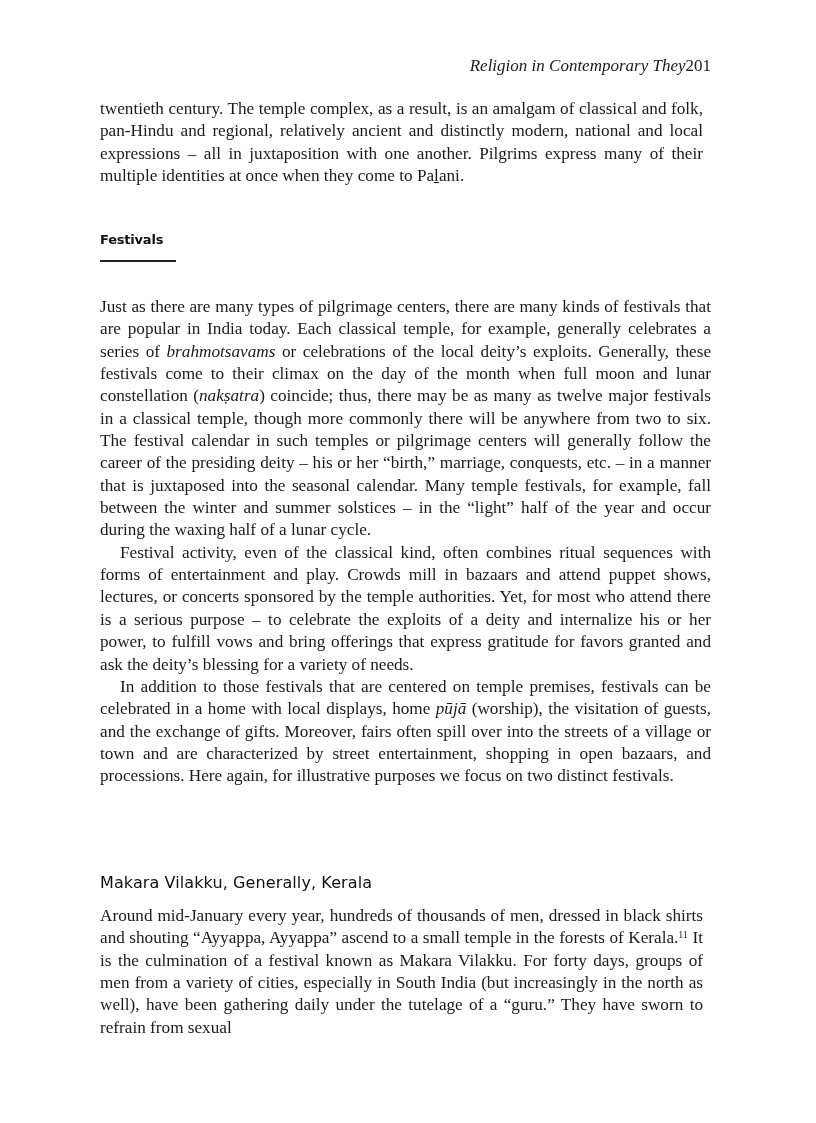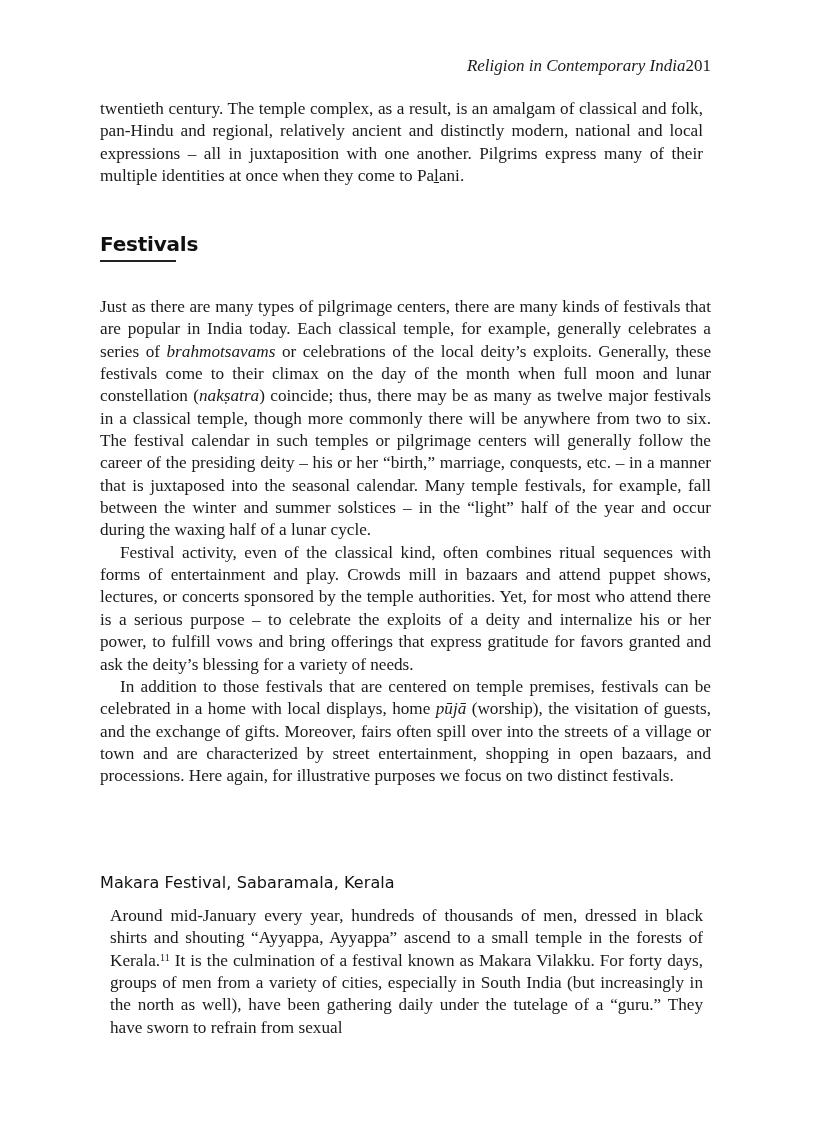--- a/index.html
+++ b/index.html
@@ -13,54 +13,54 @@
   .running-head .pnum { margin-left: 0; }
   .body-text {
     font-family: "Liberation Serif", "DejaVu Serif", serif;
     font-size: 17.2px; line-height: 22.35px; text-align: justify; margin: 0;
     hyphens: manual;
   }
   .body-text.indent { text-indent: 20px; }
   .block1 { position: absolute; top: 98px; left: 0; right: 8px; }
   .section-head {
     position: absolute; top: 232px; left: 0;
-    font-family: "DejaVu Sans", "Liberation Sans", sans-serif; font-weight: bold; font-size: 20px;
+    font-family: "DejaVu Sans", "Liberation Sans", sans-serif; font-weight: bold; font-size: 13px;
     color: #111; letter-spacing: -0.2px;
   }
   .section-rule { position: absolute; top: 260px; left: 0; width: 76px; height: 1.5px; background: #222; }
   .block2 { position: absolute; top: 296px; left: 0; right: 0; }
   .subsection-head {
     position: absolute; top: 873px; left: 0;
     font-family: "DejaVu Sans", "Liberation Sans", sans-serif; font-size: 16px; color: #111; letter-spacing: 0.1px;
   }
-  .block3 { position: absolute; top: 905px; left: 0; right: 8px; margin-left: 10px; }
+  .block3 { position: absolute; top: 905px; left: 0; right: 8px; }
   sup.fn { font-size: 10px; line-height: 0; vertical-align: 0.55em; }
   em { font-style: italic; }
 </style>
 </head>
 <body>
 
 <div class="page">
 
   <div class="running-head">
-    <span class="title">Religion in Contemporary India</span><span class="pnum">201</span>
+    <span class="title">Religion in Contemporary They</span><span class="pnum">201</span>
   </div>
 
   <div class="block1">
     <p class="body-text">twentieth century. The temple complex, as a result, is an amalgam of classical and folk, pan-Hindu and regional, relatively ancient and distinctly modern, national and local expressions – all in juxtaposition with one another. Pilgrims express many of their multiple identities at once when they come to Paḻani.</p>
   </div>
 
   <div class="section-head">Festivals</div>
   <div class="section-rule"></div>
 
   <div class="block2">
     <p class="body-text"><span>Just as there are many types of pilgrimage centers, there are many kinds of festivals that are popular in India today. Each classical temple, for example, generally celebrates a series of </span><em>brahmotsavams</em><span> or celebrations of the local deity’s exploits. Generally, these festivals come to their climax on the day of the month when full moon and lunar constellation (</span><em>nakṣatra</em><span>) coincide; thus, there may be as many as twelve major festivals in a classical temple, though more commonly there will be anywhere from two to six. The festi­val calendar in such temples or pilgrimage centers will generally follow the career of the presiding deity – his or her “birth,” marriage, conquests, etc. – in a manner that is juxtaposed into the seasonal calendar. Many temple festivals, for example, fall between the winter and summer solstices – in the “light” half of the year and occur during the waxing half of a lunar cycle.</span></p>
     <p class="body-text indent">Festival activity, even of the classical kind, often combines ritual sequences with forms of entertainment and play. Crowds mill in bazaars and attend puppet shows, lectures, or concerts sponsored by the temple authorities. Yet, for most who attend there is a serious purpose – to celebrate the exploits of a deity and internalize his or her power, to fulfill vows and bring offerings that express gratitude for favors granted and ask the deity’s blessing for a variety of needs.</p>
     <p class="body-text indent"><span>In addition to those festivals that are centered on temple premises, festivals can be celebrated in a home with local displays, home </span><em>pūjā</em><span> (worship), the visitation of guests, and the exchange of gifts. Moreover, fairs often spill over into the streets of a village or town and are characterized by street enter­tainment, shopping in open bazaars, and processions. Here again, for illustrative purposes we focus on two distinct festivals.</span></p>
   </div>
 
-  <div class="subsection-head">Makara Festival, Sabaramala, Kerala</div>
+  <div class="subsection-head">Makara Vilakku, Generally, Kerala</div>
 
   <div class="block3">
     <p class="body-text"><span>Around mid-January every year, hundreds of thousands of men, dressed in black shirts and shouting “Ayyappa, Ayyappa” ascend to a small temple in the forests of Kerala.</span><sup class="fn">11</sup><span> It is the culmination of a festival known as Makara Vilakku. For forty days, groups of men from a variety of cities, especially in South India (but increasingly in the north as well), have been gathering daily under the tutelage of a “guru.” They have sworn to refrain from sexual</span></p>
   </div>
 
 </div>
 
 </body></html>

